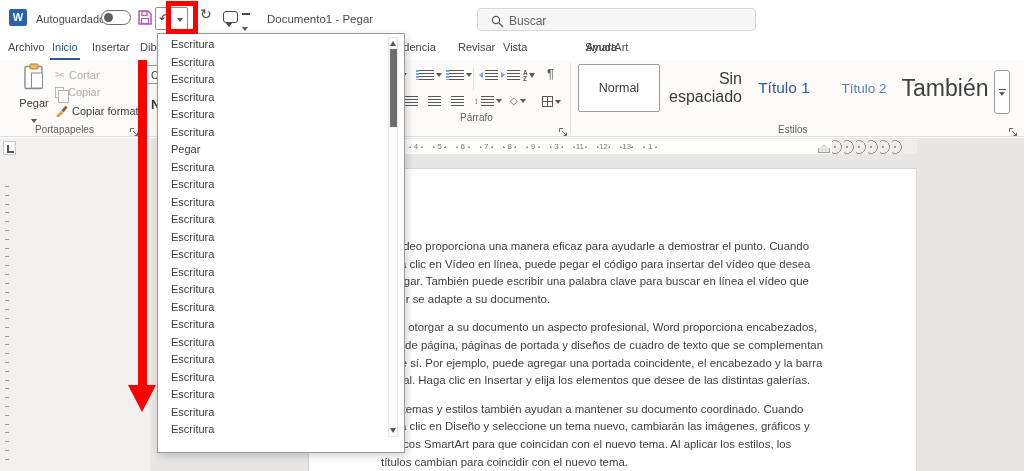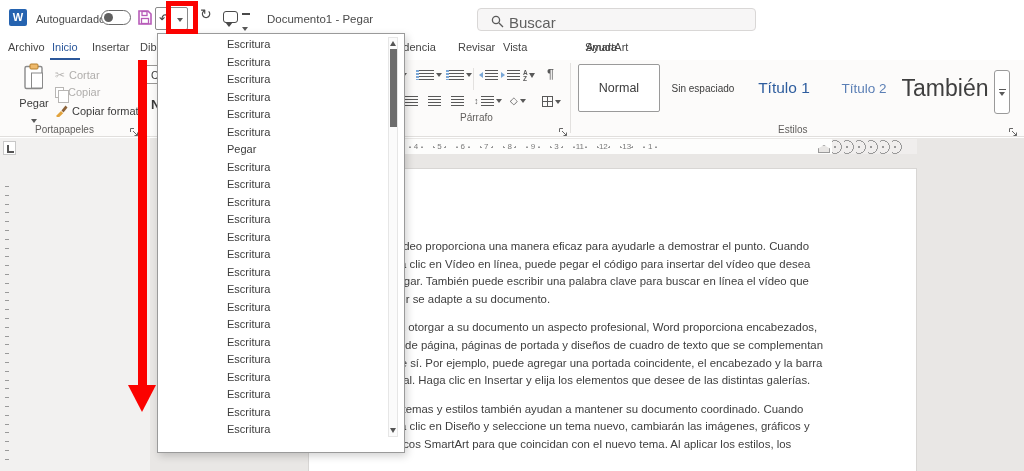--- a/index.html
+++ b/index.html
@@ -21,21 +21,21 @@
   .undo-split .chev{position:absolute;right:4px;top:10px;}
   .redo-btn{position:absolute;left:200px;top:6px;font-size:14px;color:#4a4a4a;}
   .comment-btn{position:absolute;left:223px;top:11px;width:15px;height:12px;border:1.5px solid #4a4a4a;border-radius:3px;}
   .comment-btn::after{content:"";position:absolute;left:1px;bottom:-5px;width:0;height:0;
     border-left:4px solid transparent;border-right:4px solid transparent;border-top:5px solid #4a4a4a;}
   .qat-more{position:absolute;left:242px;top:13px;width:9px;}
   .qat-more .bar{width:8px;height:1.5px;background:#4a4a4a;margin-bottom:2px;}
   .doc-title{position:absolute;left:267px;top:13px;font-size:11.5px;color:#4a4a4a;}
   .searchbox{position:absolute;left:477px;top:8px;width:279px;height:23px;background:#f7f6f6;border:1px solid #d9d7d6;border-radius:4px;}
   .searchbox .mag{position:absolute;left:13px;top:5px;}
-  .searchbox .ph{position:absolute;left:31px;top:5px;font-size:15px;color:#5f5f5f;}
+  .searchbox .ph{position:absolute;left:31px;top:5px;font-size:12px;color:#5f5f5f;}
 
   
   .menubar{position:absolute;left:0;top:33px;width:1024px;height:27px;background:#fff;}
   .tab{position:absolute;top:8px;font-size:11px;color:#454545;white-space:nowrap;cursor:default;}
   .tab:nth-child(1){left:8px;}
   .tab:nth-child(2){left:52px;color:#2b579a;}
   .tab:nth-child(2)::after{content:"";position:absolute;left:-2px;right:-2px;bottom:-7px;height:2.5px;background:#2b579a;}
   .tab:nth-child(3){left:92px;}
   .tab:nth-child(4){left:140px;}
   .tab:nth-child(5){left:352px;}
@@ -74,21 +74,21 @@
   .sort-ic .az{display:flex;flex-direction:column;line-height:5.5px;}
   .dntri{width:0;height:0;border-left:3px solid transparent;border-right:3px solid transparent;border-top:5px solid #595959;}
   .borders-ic{width:11px;height:11px;border:1px solid #595959;
     background:linear-gradient(#595959,#595959) center/100% 1px no-repeat,linear-gradient(#595959,#595959) center/1px 100% no-repeat;}
   .shade-ic{font-size:10px;color:#595959;line-height:10px;}
   .indent-arrow{width:0;height:0;border-top:3px solid transparent;border-bottom:3px solid transparent;}
   .ia-r{border-left:4px solid #7aa7d7;} .ia-l{border-right:4px solid #7aa7d7;}
 
   .style-item{position:absolute;top:4px;height:48px;display:flex;align-items:center;justify-content:center;background:transparent;text-align:right;}
   .style-item:nth-child(1){left:578px;width:82px;border:1px solid #9a9a9a;border-radius:2px;background:#fff;font-size:12.5px;color:#3b3b3b;}
-  .style-item:nth-child(2){left:664px;width:78px;font-size:10px;color:#3b3b3b;}
+  .style-item:nth-child(2){left:664px;width:78px;font-size:16px;color:#3b3b3b;}
   .style-item:nth-child(3){left:748px;width:72px;font-size:15.5px;color:#2e5d9e;}
   .style-item:nth-child(4){left:832px;width:64px;font-size:13.5px;color:#5b7fb5;}
   .style-item:nth-child(5){left:904px;width:82px;font-size:23px;color:#3f3f3f;font-weight:400;}
   .styles-more{position:absolute;left:994px;top:10px;width:16px;height:44px;border:1px solid #9a9a9a;border-radius:3px;background:#fff;
     display:flex;flex-direction:column;align-items:center;justify-content:center;gap:2px;}
   .styles-more .bar{width:7px;height:1px;background:#595959;}
 
   
   .rulerbar{position:absolute;left:308px;top:139px;width:609px;height:15px;background:#f0eeed;}
   .ruler-white{position:absolute;left:72px;top:0;width:452px;height:15px;background:#fdfdfc;}
@@ -108,21 +108,21 @@
   .vruler{position:absolute;left:5px;top:48px;width:4px;height:280px;
     background:repeating-linear-gradient(to bottom,#9a9a9a 0 1px,rgba(0,0,0,0) 1px 8.8px);}
   .page{position:absolute;left:308px;top:30px;width:609px;height:303px;background:#fff;border:1px solid #d8d6d4;border-bottom:none;overflow:hidden;}
   .doc-text{position:absolute;left:72px;top:69px;width:490px;}
   .para{margin-bottom:11px;}
   .para .line{height:17.6px;line-height:17.6px;font-size:11.4px;color:#3e3e3e;white-space:nowrap;}
 
   
   .dropdown{position:absolute;left:157px;top:33px;width:248px;height:420px;background:#fff;border:1px solid #9a9a9a;
     box-shadow:2px 3px 8px rgba(0,0,0,.18);z-index:50;}
-  .dd-list{position:absolute;left:8px;top:2px;width:230px;padding-left:48px;}
+  .dd-list{position:absolute;left:0;top:2px;width:230px;}
   .dd-item{height:17.5px;line-height:17.5px;font-size:11px;color:#3c3c3c;padding-left:13px;white-space:nowrap;}
   .dd-cancel{position:absolute;left:0;bottom:0;width:246px;height:16px;border-top:1px solid #cfcfcf;
     font-size:11px;color:#3c3c3c;padding-left:13px;line-height:15px;}
   .dd-scroll{position:absolute;right:6px;top:3px;width:10px;height:400px;background:#fbfbfb;border:1px solid #e6e6e6;}
   .dd-scroll .up,.dd-scroll .down{position:absolute;left:1px;width:0;height:0;border-left:3.5px solid transparent;border-right:3.5px solid transparent;}
   .dd-scroll .up{top:3px;border-bottom:5px solid #555;}
   .dd-scroll .down{bottom:3px;border-top:5px solid #555;}
   .dd-thumb{position:absolute;left:0.5px;top:11px;width:7px;height:78px;background:#6d6d6d;}
 
   
@@ -332,20 +332,21 @@
               <div class="line">entre sí. Por ejemplo, puede agregar una portada coincidente, el encabezado y la barra</div>
               <div class="line">lateral. Haga clic en Insertar y elija los elementos que desee de las distintas galerías.</div>
             </div>
         </div>
           <div class="para">
           <div>
 
           <div class="line">Los temas y estilos también ayudan a mantener su documento coordinado. Cuando</div>
               <div class="line">haga clic en Diseño y seleccione un tema nuevo, cambiarán las imágenes, gráficos y</div>
               <div class="line">gráficos SmartArt para que coincidan con el nuevo tema. Al aplicar los estilos, los</div>
+              <div class="line">títulos cambian para coincidir con el nuevo tema.</div>
             </div>
         </div>
         </div>
     </div>
   </div>
 
   <div class="rulerbar">
     <div class="ruler-white"></div>
     <div class="ruler-cells">
 

